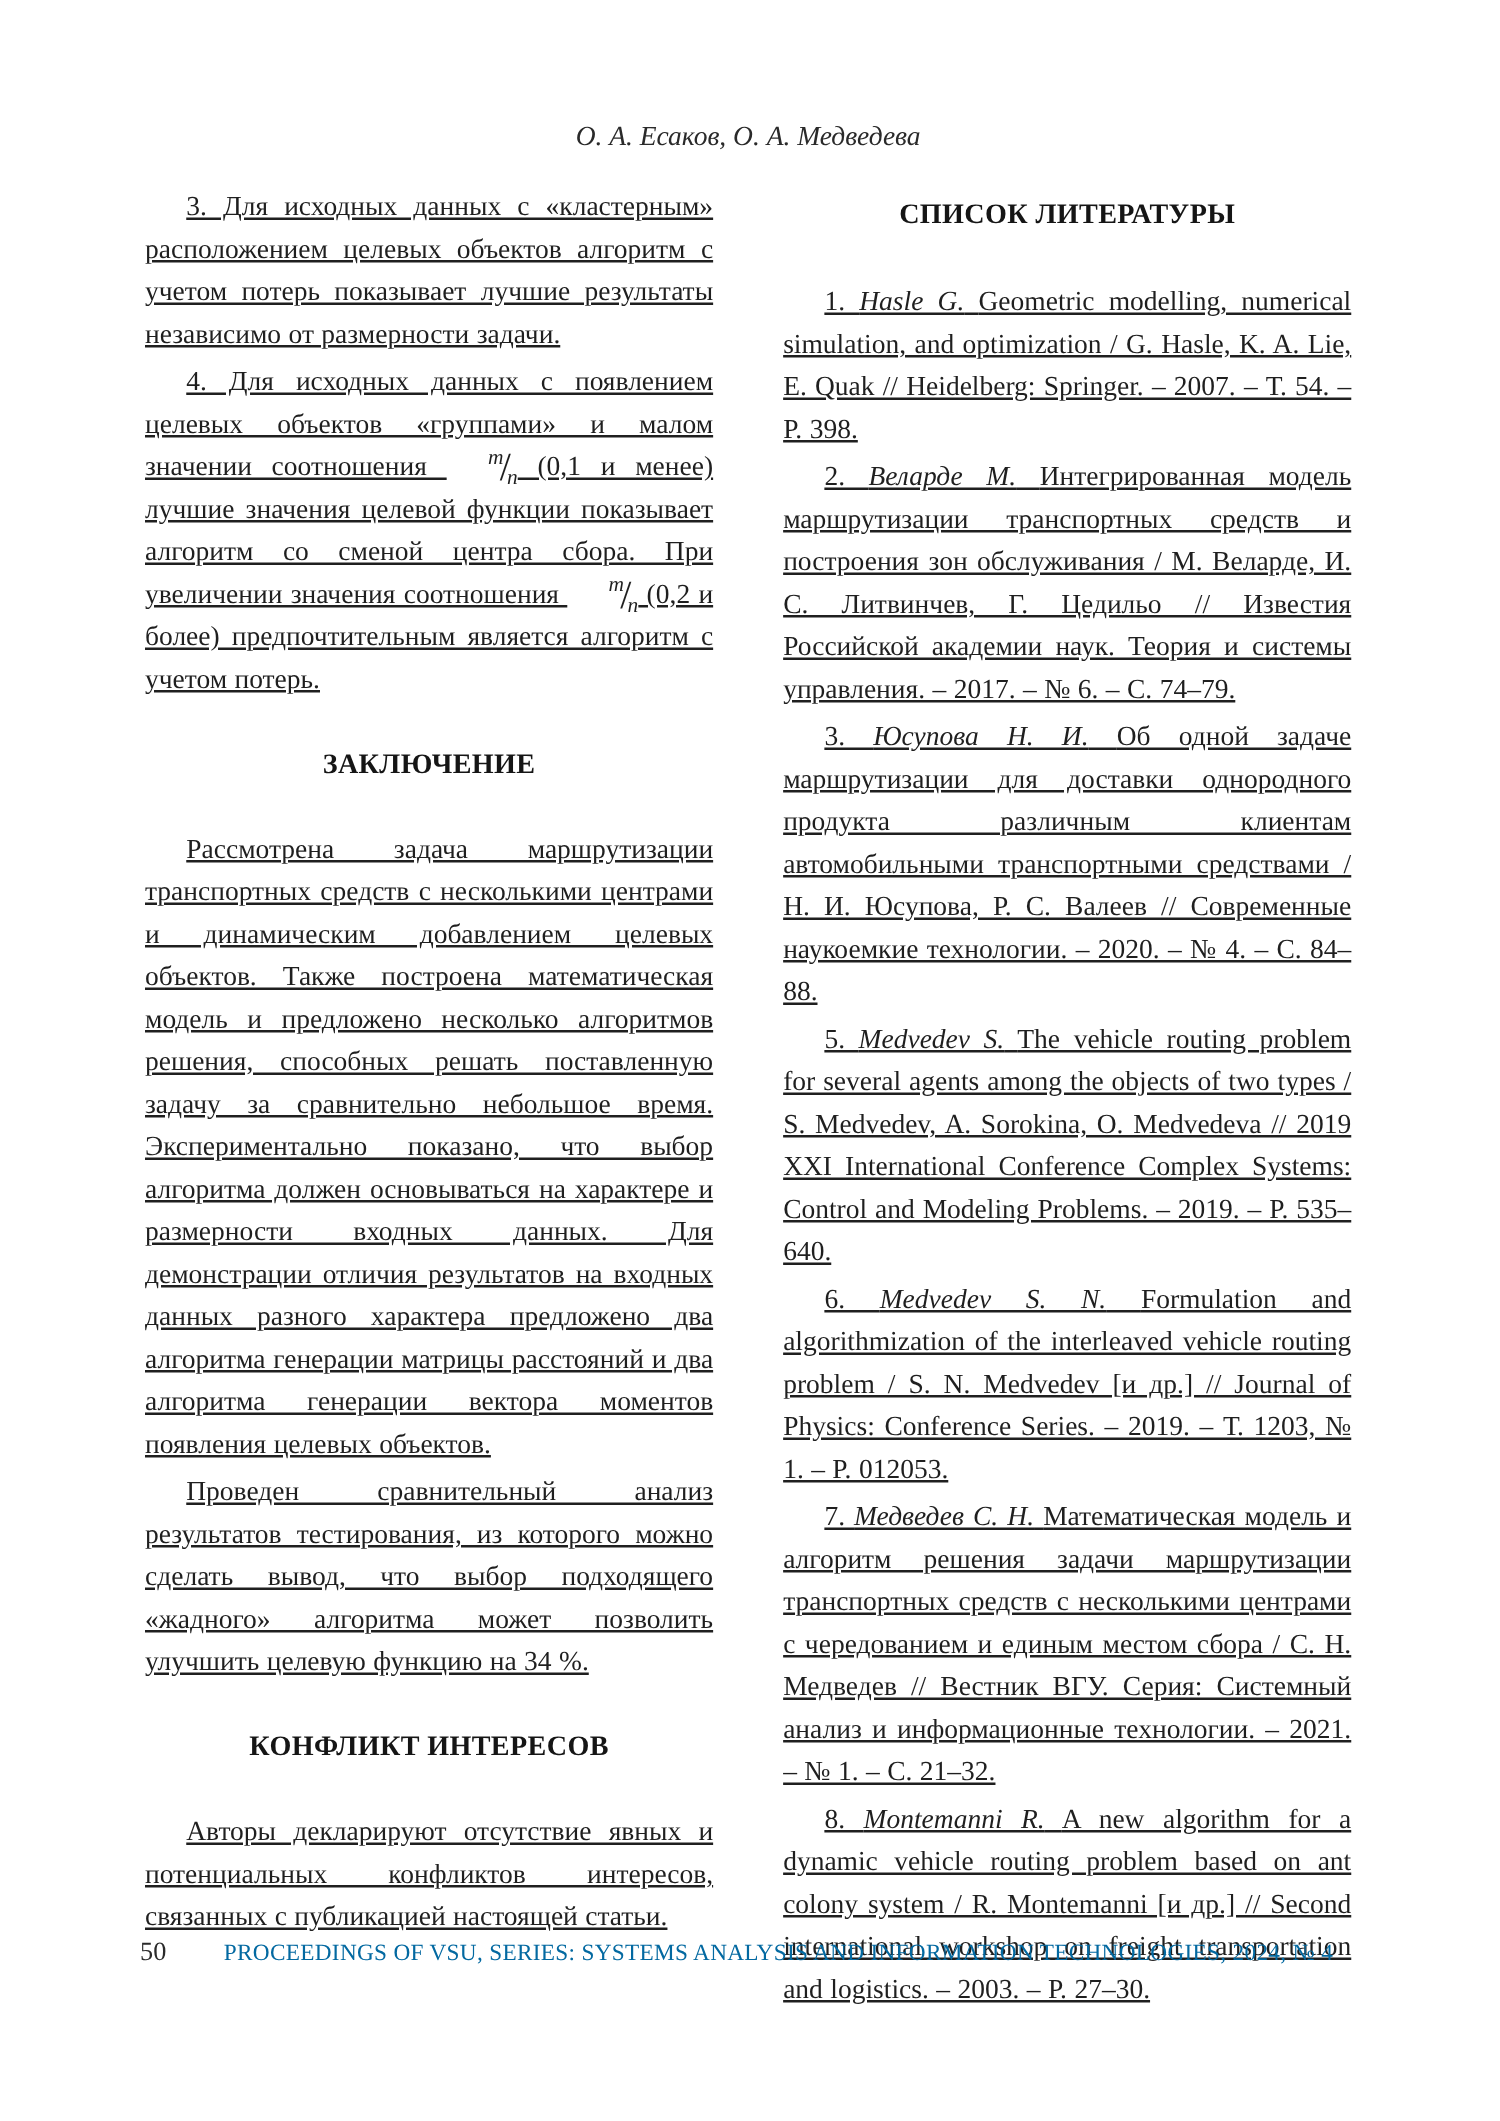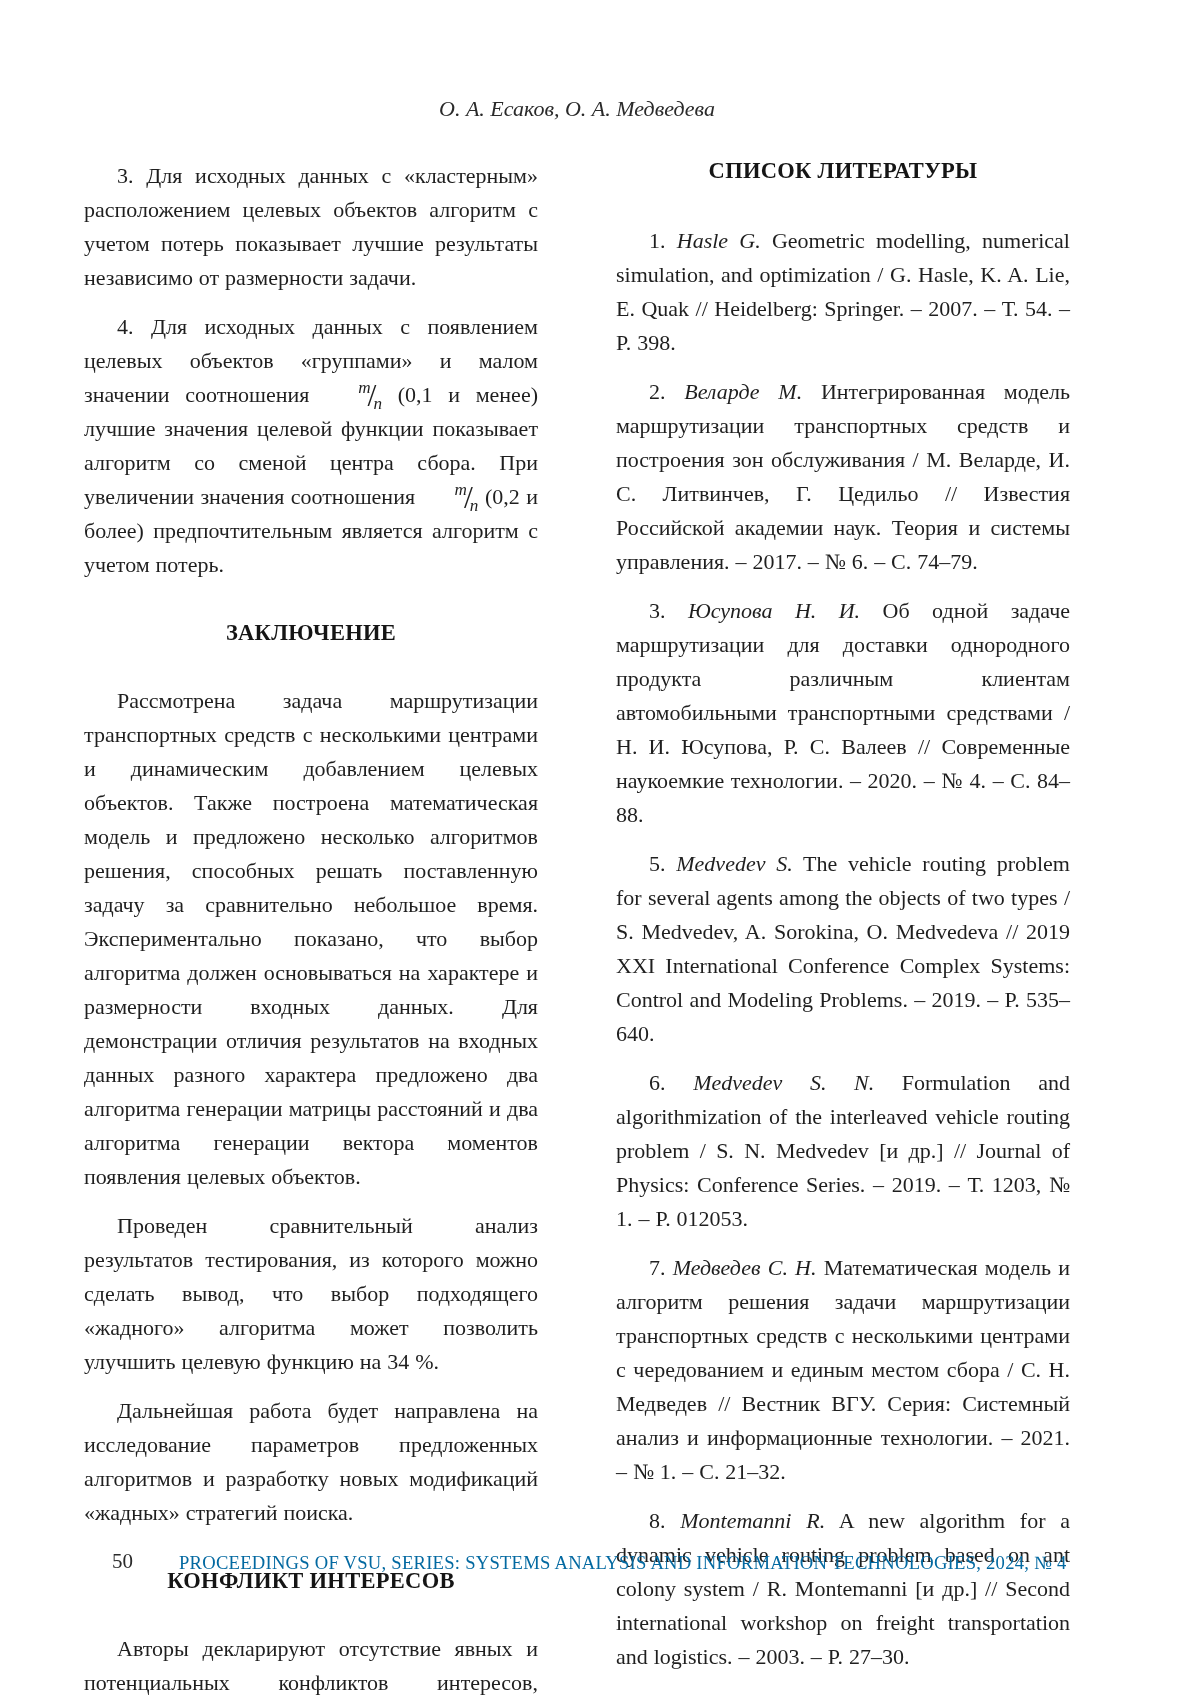--- a/index.html
+++ b/index.html
@@ -6,45 +6,46 @@
   body {
     width: 1200px; height: 1697px;
     background: #ffffff;
     color: #1f1f1f;
     font-family: "Liberation Serif", "DejaVu Serif", serif;
     position: relative;
     overflow: hidden;
   }
   .page {
     position: absolute; inset: 0;
-    padding: 96px 115px 0 69px;
+    padding: 96px 115px 0 112px;
     box-sizing: border-box;
   }
   .running-head {
     text-align: center;
     font-style: italic;
     font-size: 22px;
     line-height: 26px;
     color: #2a2a2a;
   }
   .columns {
     display: flex;
     gap: 48px;
     margin-top: 22px;
   }
   .col { flex: 1 1 0; min-width: 0; }
   .col p {
-    margin: 15px;
+    margin: 4px;
     font-size: 22px;
     line-height: 34px;
     text-align: justify;
     text-indent: 33px;
     hyphens: auto;
     -webkit-hyphens: auto;
     word-spacing: 0.02em;
+    text-decoration: underline;
   }
   .section-heading {
     font-weight: bold;
     font-size: 22.5px;
     text-align: center;
     letter-spacing: 0.3px;
     color: #151515;
     margin: 38px 0 38px 0;
   }
   .refs-heading { margin: 14px 0 40px 0; }
@@ -86,21 +87,20 @@
 
     <div class="col" lang="ru">
       <p>3. Для исходных данных с «кластерным» расположением целевых объектов алгоритм с учетом потерь показывает лучшие результаты независимо от размерности задачи.</p>
 
       <p><span>4. Для исходных данных с появлением целевых объектов «группами» и малом значении соотношения </span><span class="frac"><span class="num">m</span><span class="slash">/</span><span class="den">n</span></span><span> (0,1 и менее) лучшие значения целевой функции показывает алгоритм со сменой центра сбора. При увеличении значения соотношения </span><span class="frac"><span class="num">m</span><span class="slash">/</span><span class="den">n</span></span><span> (0,2 и более) предпочтительным является алгоритм с учетом потерь.</span></p>
 
       <div class="section-heading">ЗАКЛЮЧЕНИЕ</div>
 
       <p>Рассмотрена задача маршрутизации транспортных средств с несколькими центрами и динамическим добавлением целевых объектов. Также построена математическая модель и предложено несколько алгоритмов решения, способных решать поставленную задачу за сравнительно небольшое время. Экспериментально показано, что выбор алгоритма должен основываться на характере и размерности входных данных. Для демонстрации отличия результатов на входных данных разного характера предложено два алгоритма генерации матрицы расстояний и два алгоритма генерации вектора моментов появления целевых объектов.</p>
       <p>Проведен сравнительный анализ результатов тестирования, из которого можно сделать вывод, что выбор подходящего «жадного» алгоритма может позволить улучшить целевую функцию на 34 %.</p>
-      <p>Дальнейшая работа будет направлена на исследование параметров предложенных алгоритмов и разработку новых модификаций «жадных» стратегий поиска.</p>
 
       <div class="section-heading">КОНФЛИКТ ИНТЕРЕСОВ</div>
 
       <p>Авторы декларируют отсутствие явных и потенциальных конфликтов интересов, связанных с публикацией настоящей статьи.</p>
     </div>
 
     <div class="col">
       <div class="section-heading refs-heading">СПИСОК ЛИТЕРАТУРЫ</div>
 
       <p class="ref" lang="en"><span>1.</span> <span class="ref-author">Hasle G.</span> <span>Geometric modelling, numerical simulation, and optimization / G. Hasle, K. A. Lie, E. Quak // Heidelberg: Springer. – 2007. – Т. 54. – P. 398.</span></p>

